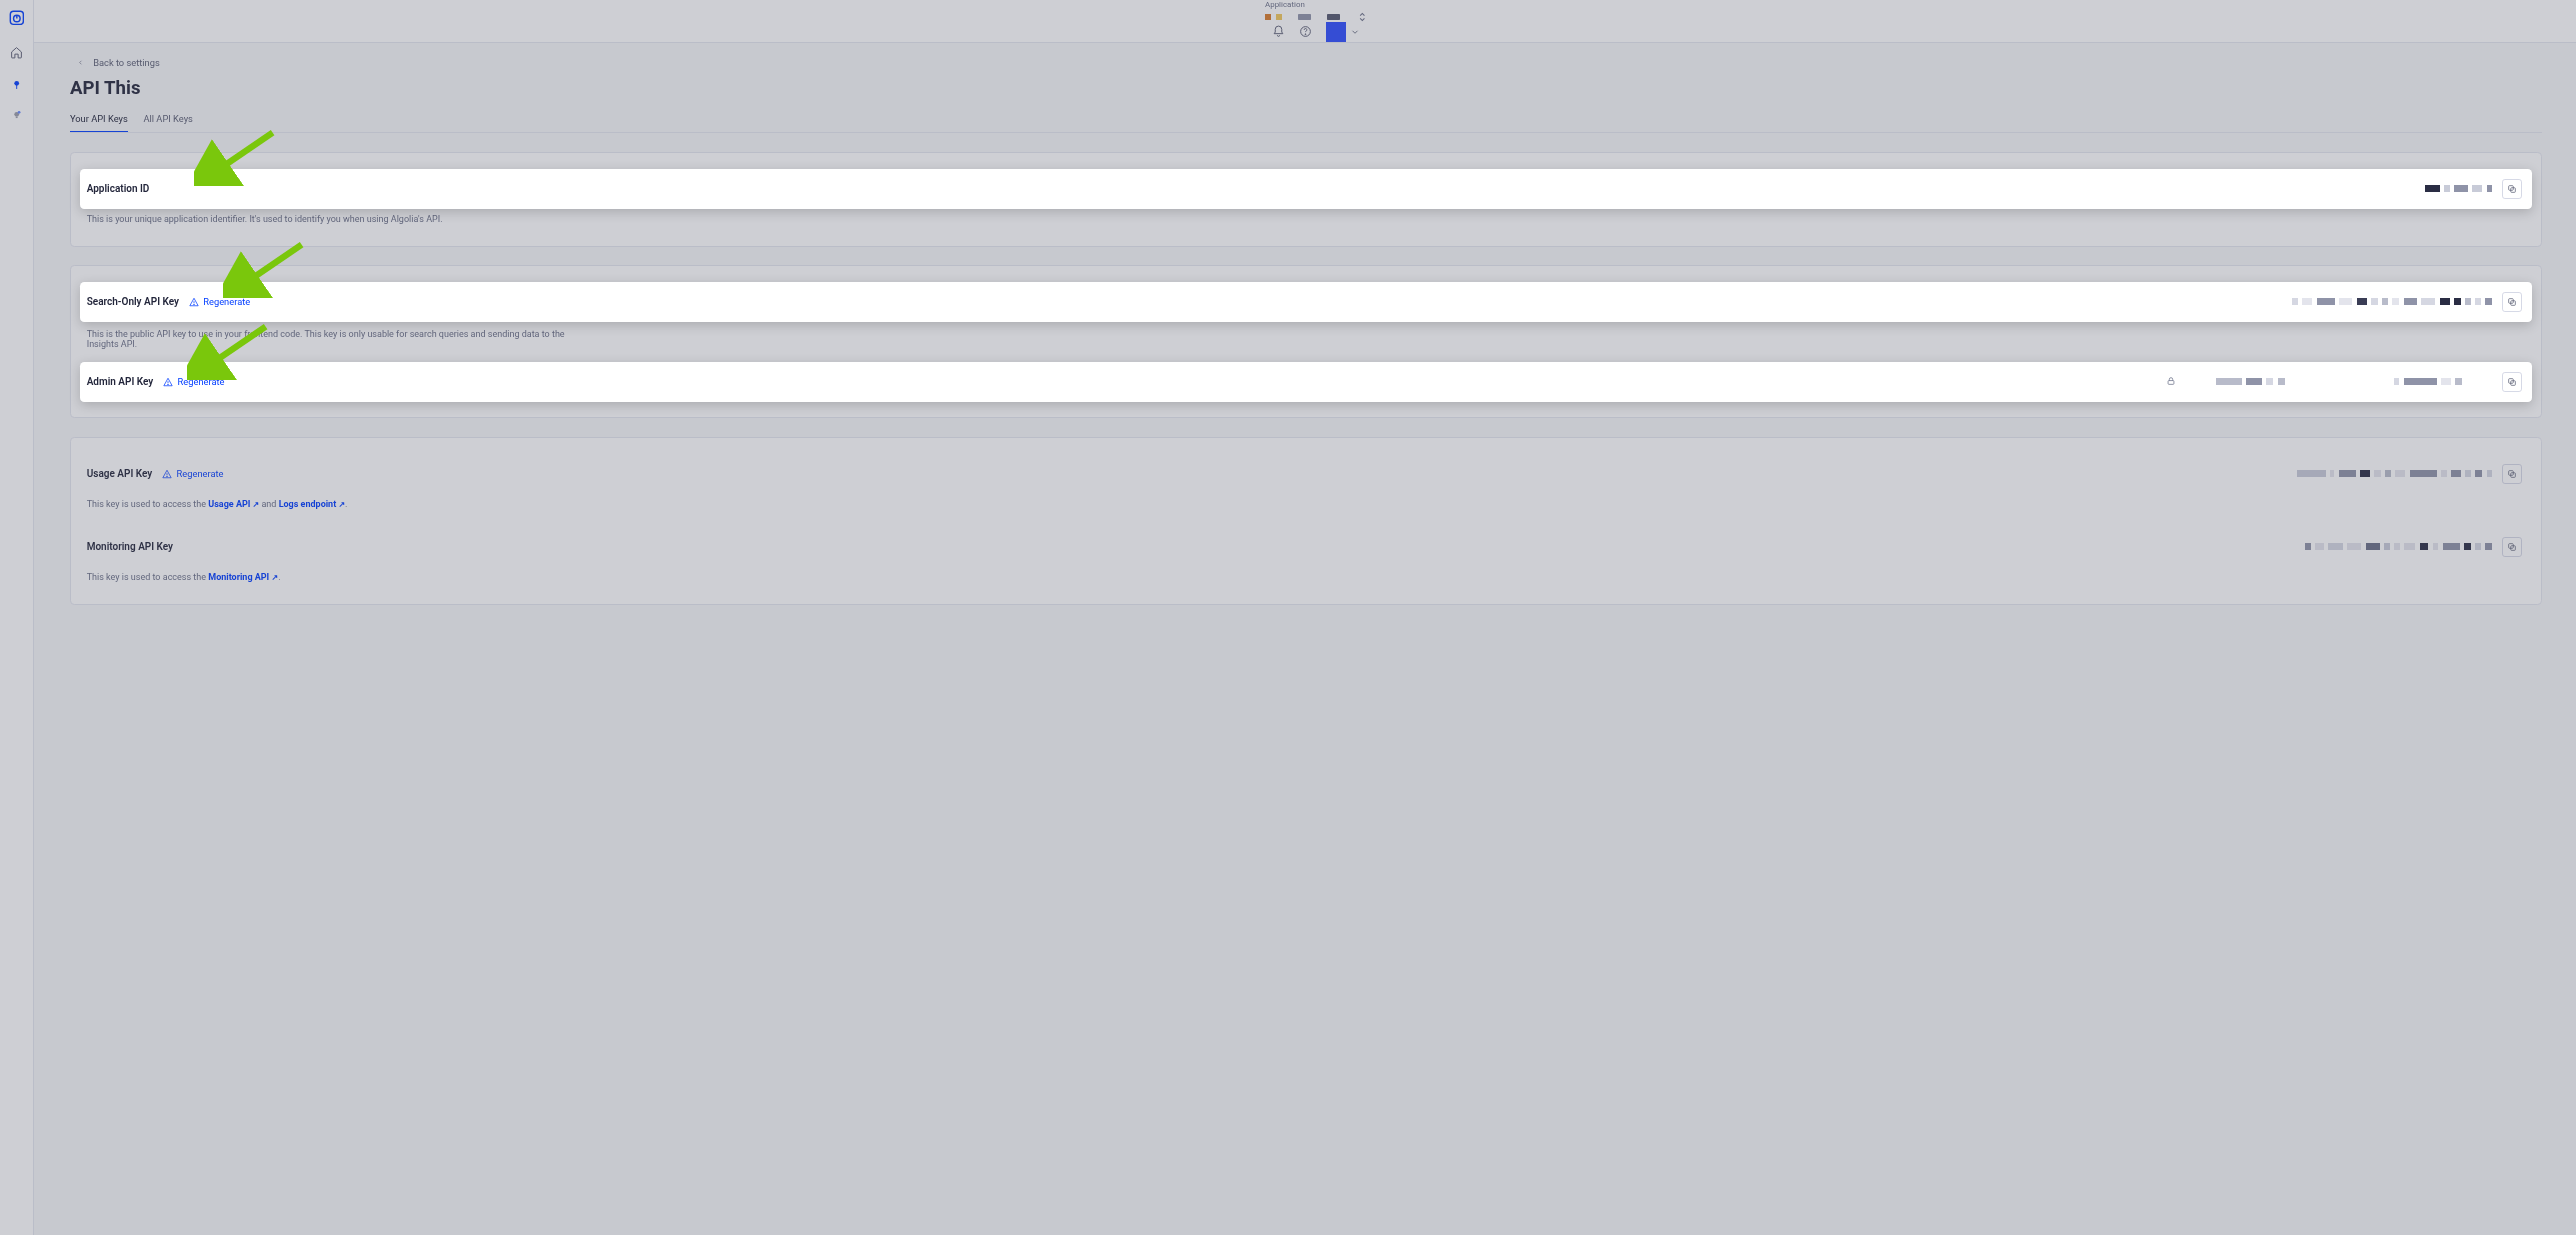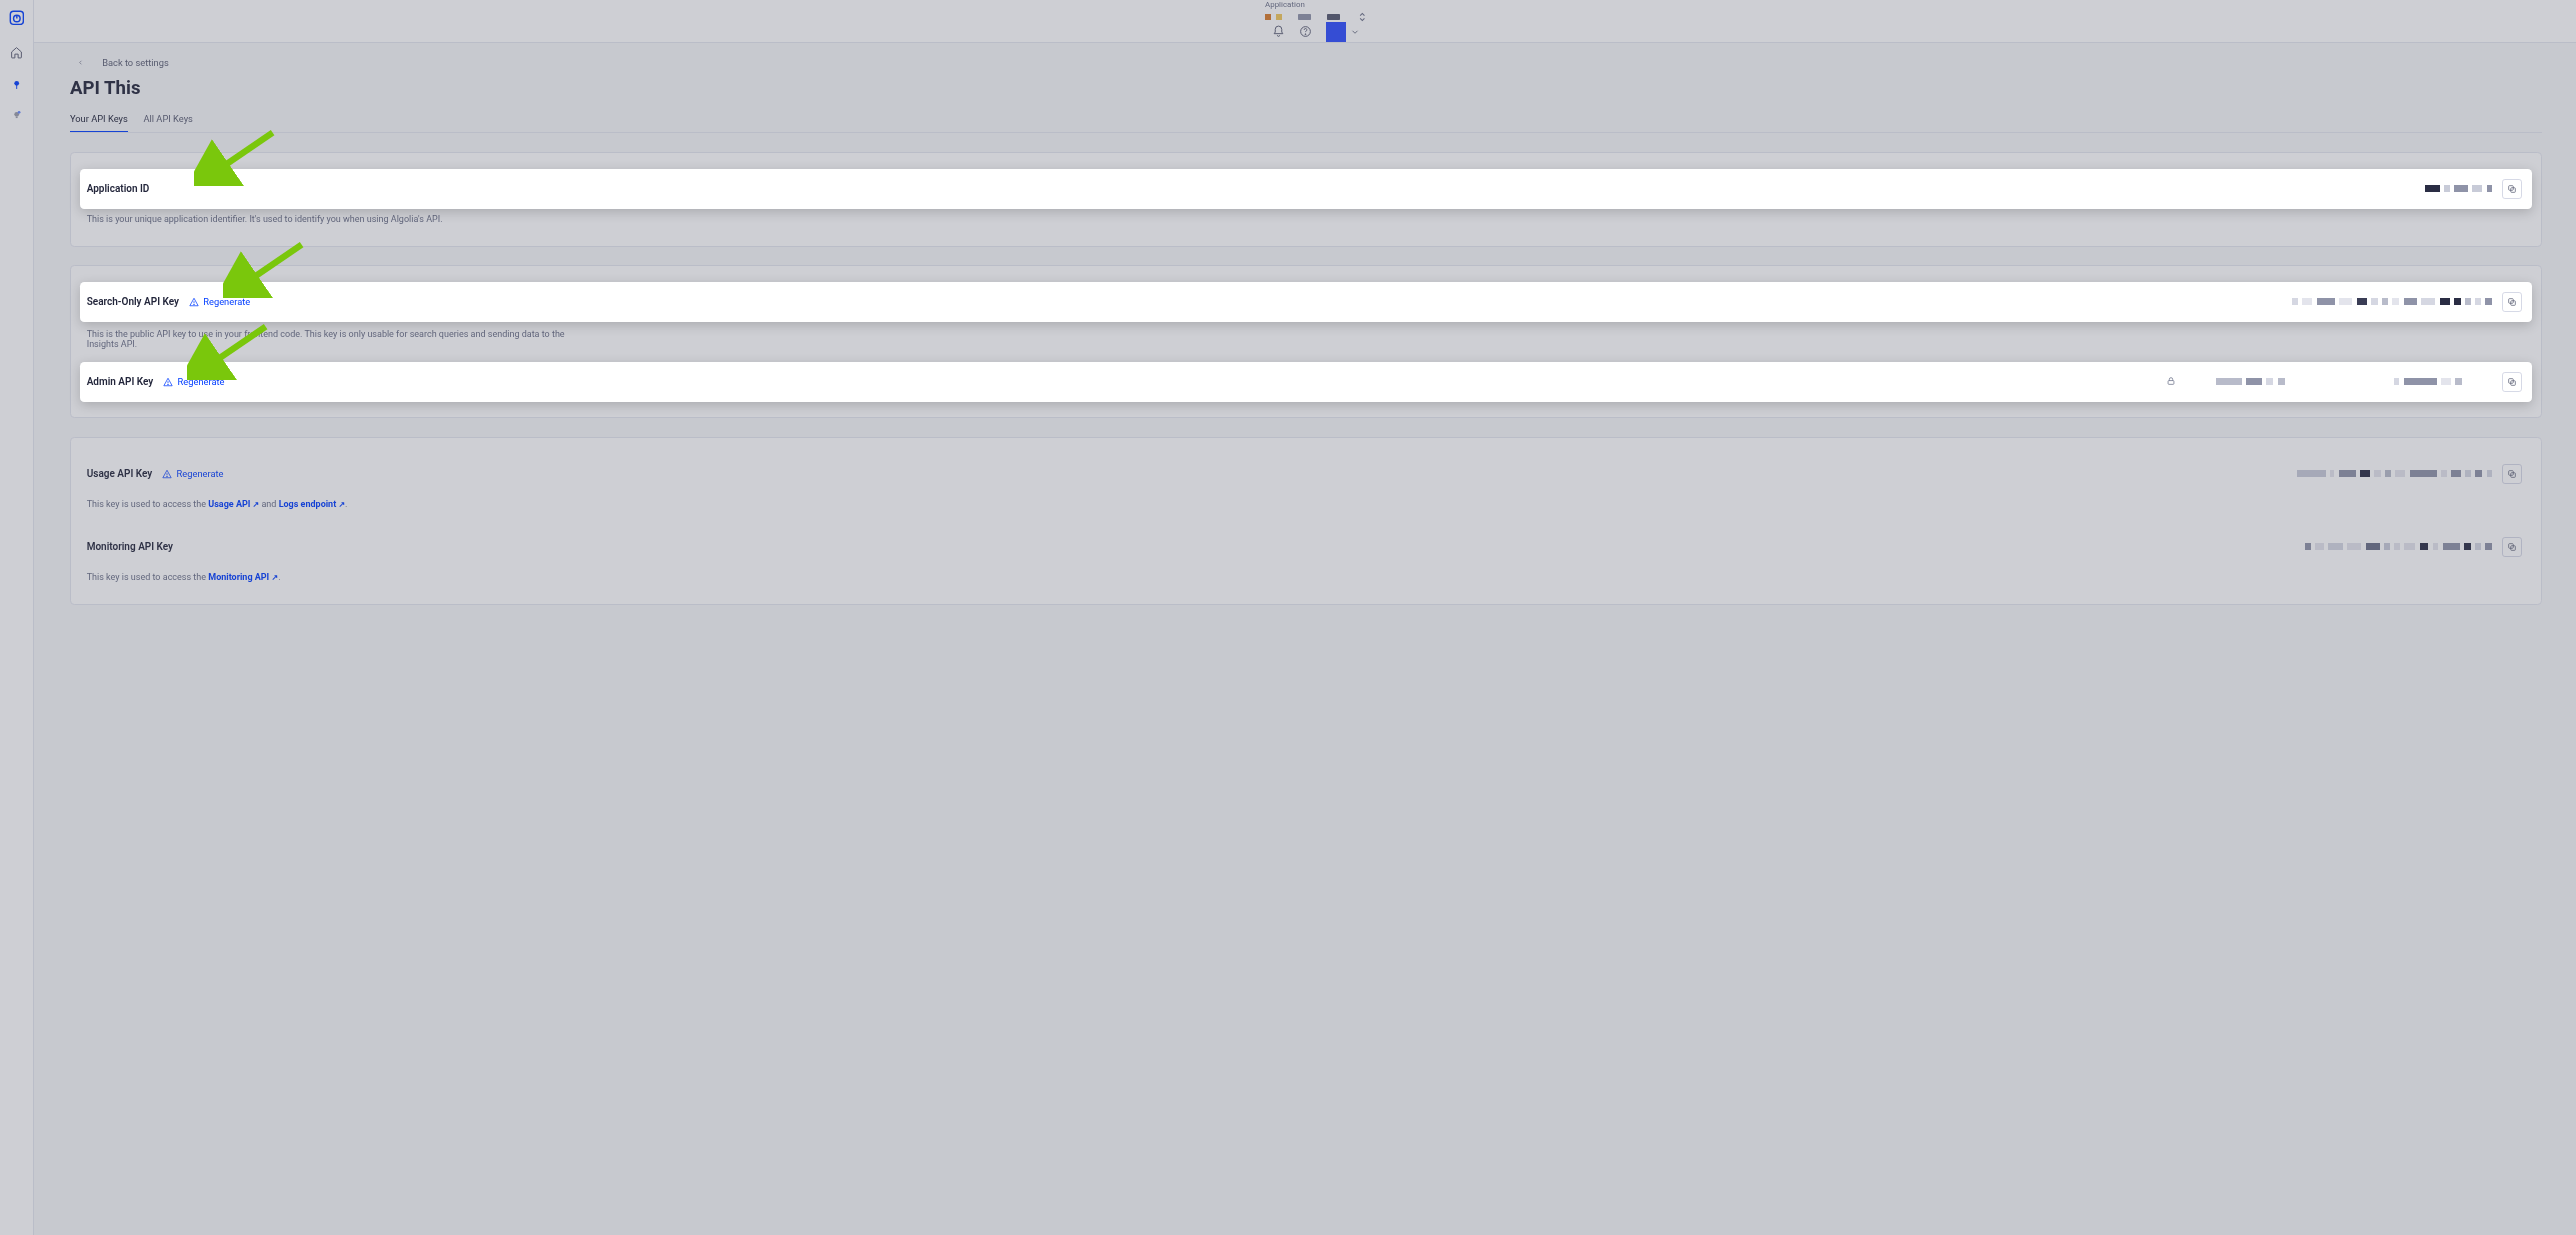--- a/index.html
+++ b/index.html
@@ -60,21 +60,21 @@
   .avatar { width:20px; height:20px; background:#2b4bff; display:inline-block; }
   .topbar-right { display:flex; align-items:center; gap:13px; }
 
   
   .content {
     position: absolute;
     left: 34px; right: 0; top: 43px; bottom: 0;
     padding: 14.3px 34px 29px 36px;
     overflow: auto;
   }
-  .back-link { display:inline-flex; align-items:center; gap:18px; color:#5a5e73; font-size:9.3px; cursor:pointer; margin-bottom:4.3px; margin-left:7.1px;}
+  .back-link { display:inline-flex; align-items:center; gap:9px; color:#5a5e73; font-size:9.3px; cursor:pointer; margin-bottom:4.3px; margin-left:7.1px;}
   h1.page-title { font-size:18.6px; font-weight:700; margin: 4.3px 0 10px 0; }
   .tabs { display:flex; gap:15.7px; border-bottom:0.7px solid #e4e6ef; margin-bottom:18.6px; }
   .tab { padding: 4.3px 0 7.1px 0; font-size:9.3px; color:#5a5e73; cursor:pointer; }
   .tab.active { color:#23263b; font-weight:400; border-bottom:1.4px solid #003dff; }
 
   .card {
     border:0.7px solid #e4e6ef;
     border-radius:4.3px;
     background:#ffffff;
     padding: 15.7px 8.6px;

